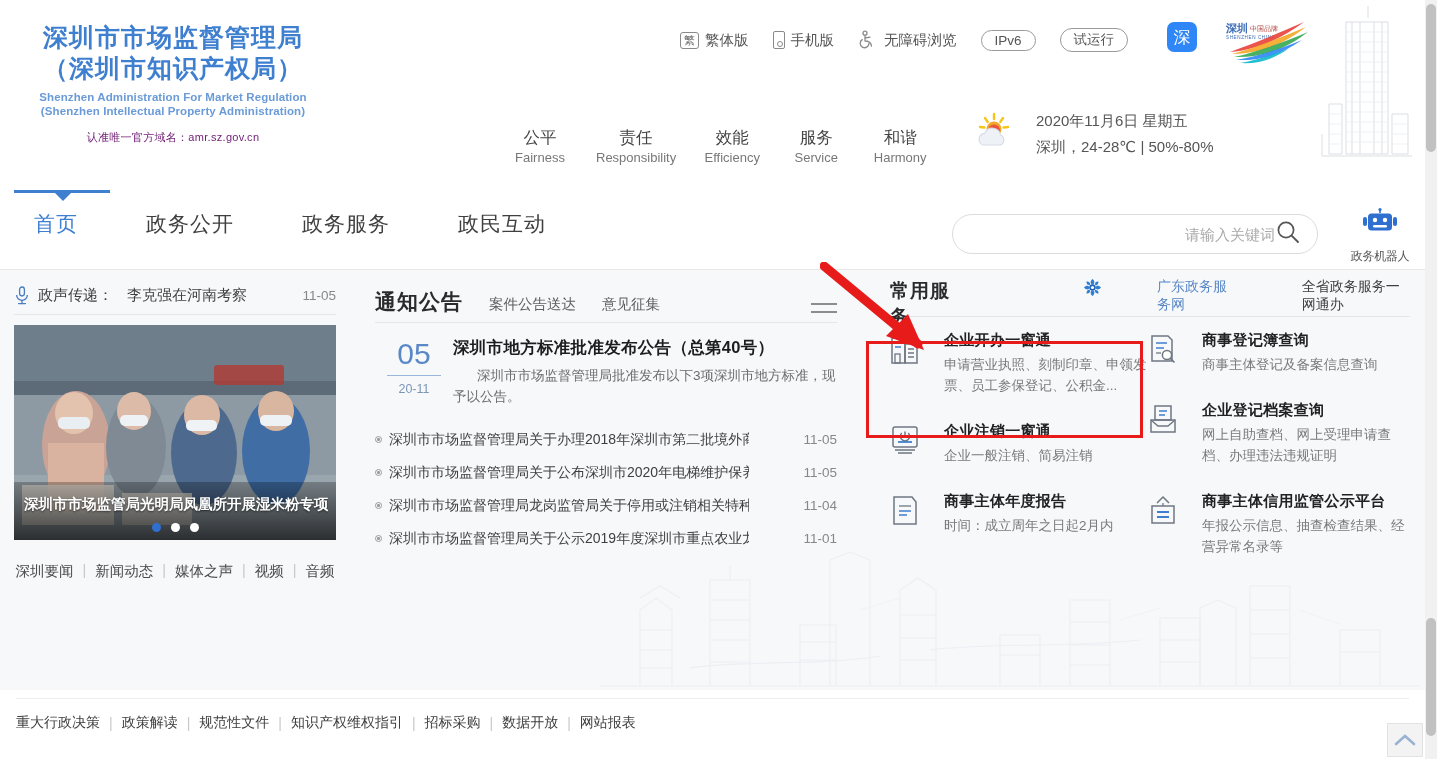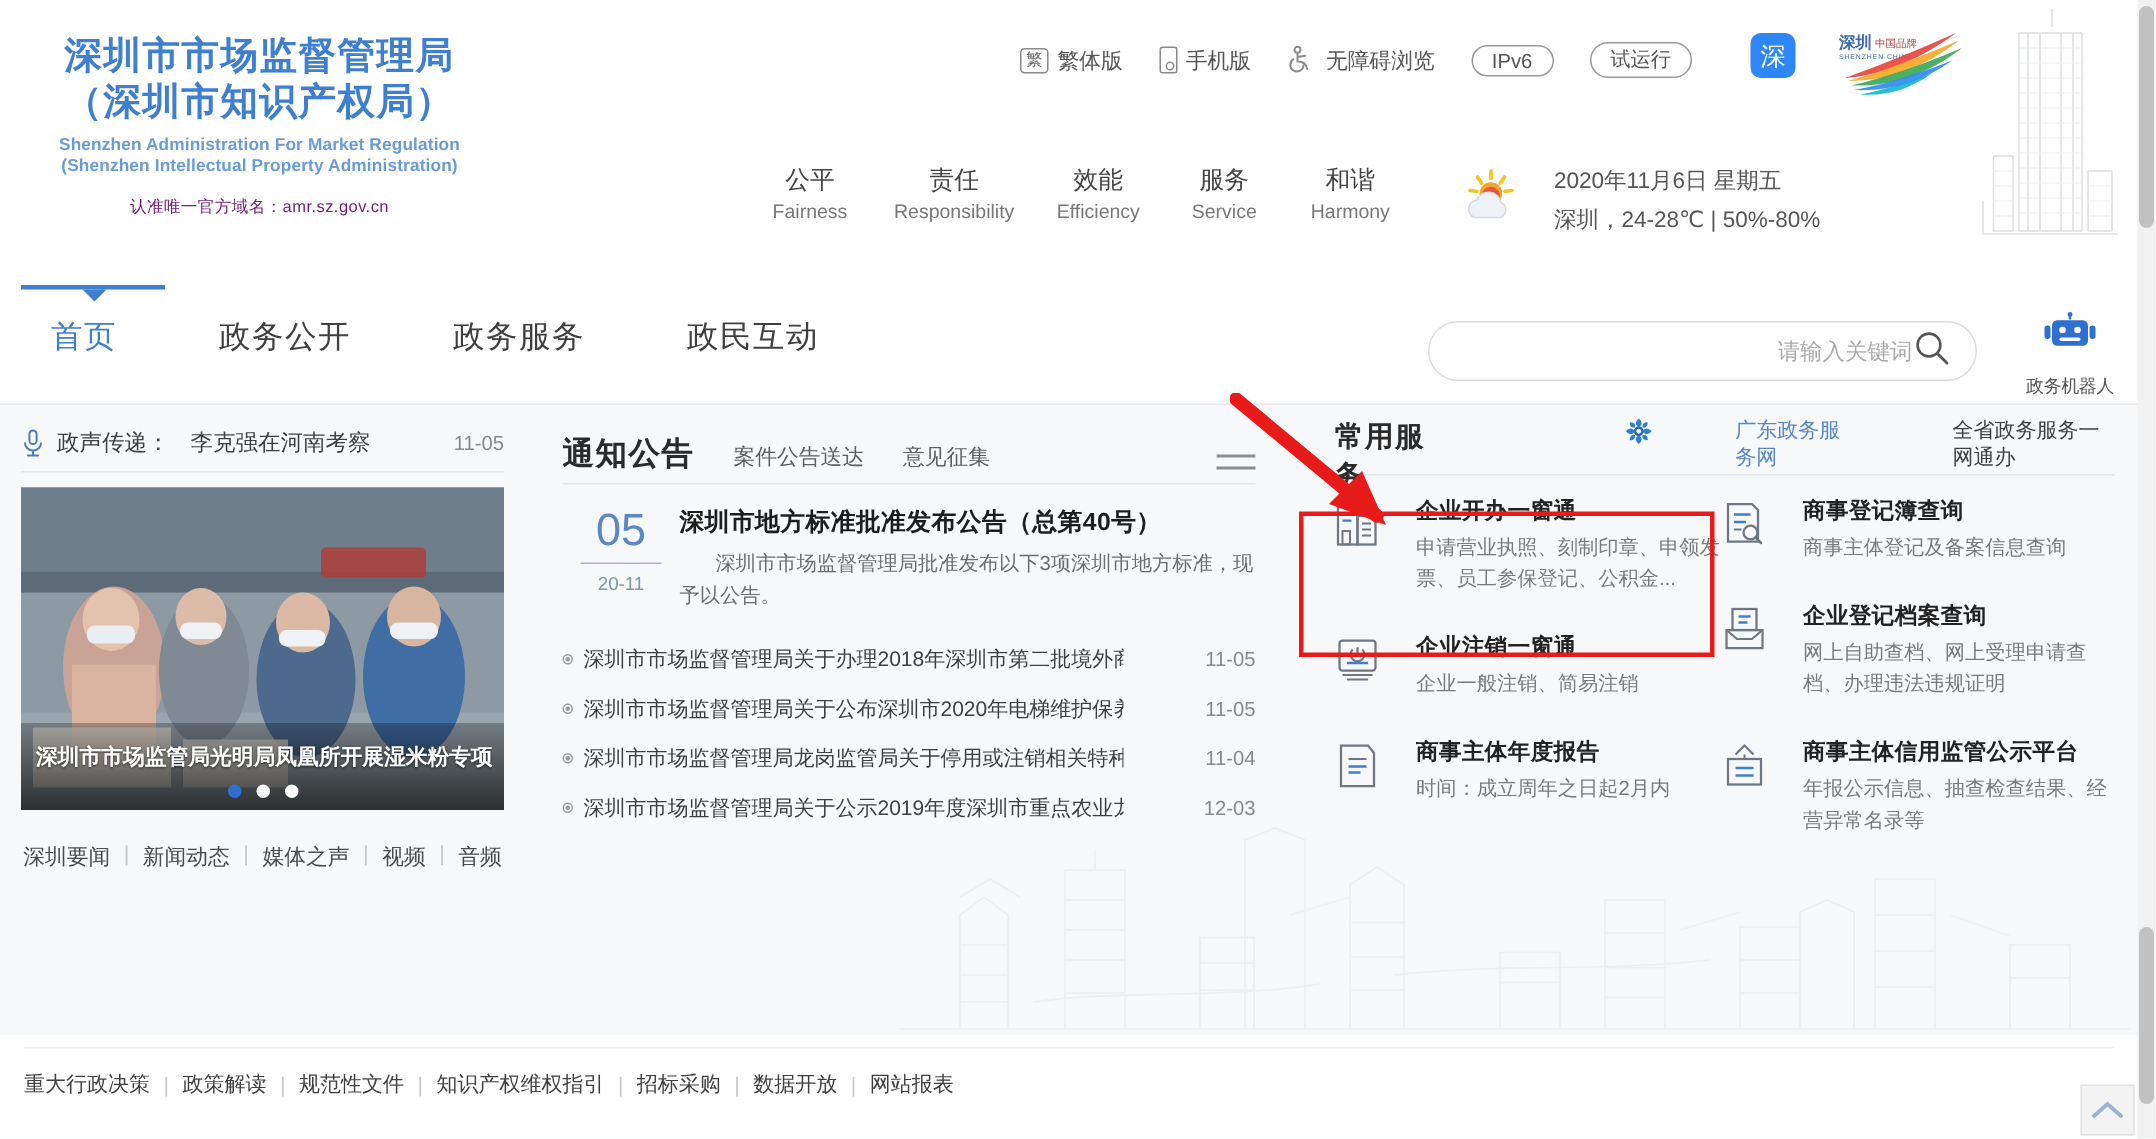--- a/index.html
+++ b/index.html
@@ -34,21 +34,21 @@
     width:12px; height:18px; border:1.4px solid #8a8a8a; border-radius:2px; position:relative;
   }
   .ico-phone:after{ content:""; position:absolute; left:3.5px; bottom:1.5px; width:4px; height:4px; border:1.2px solid #8a8a8a; border-radius:50%; }
   .ico-access { width:20px; height:20px; position:relative; }
   .pill {
     border:1.2px solid #9a9a9a; border-radius:12px; padding:2px 13px;
     font-size:13.5px; color:#555; cursor:pointer;
   }
 
   
-  .values { position:absolute; left:512px; top:108px; display:flex; gap:28px; }
+  .values { position:absolute; left:512px; top:125px; display:flex; gap:28px; }
   .value-col { text-align:center; min-width:56px; }
   .value-col .cn { font-size:16.5px; color:#444; line-height:24px; }
   .value-col .en { font-size:13px; color:#777; line-height:18px; }
 
   
   .weather { position:absolute; left:972px; top:108px; display:flex; align-items:flex-start; gap:18px; }
   .wx-icon { width:46px; height:40px; position:relative; margin-top:4px; }
   .wx-text { font-size:15px; color:#555; line-height:26px; white-space:nowrap; }
 
   
@@ -475,21 +475,21 @@
         <span class="d">11-05</span>
       </div>
       <div class="notice">
         <span class="bullet"></span>
         <span class="t">深圳市市场监督管理局龙岗监管局关于停用或注销相关特种...</span>
         <span class="d">11-04</span>
       </div>
       <div class="notice">
         <span class="bullet"></span>
         <span class="t">深圳市市场监督管理局关于公示2019年度深圳市重点农业龙...</span>
-        <span class="d">12-03</span>
+        <span class="d">11-01</span>
       </div>
     </div>
   </div>
 
   <div class="col-right">
     <div class="svc-head">
       <div class="svc-title">常用服务</div>
       <span class="gd-flower">
         <svg viewBox="0 0 19 19" width="19" height="19">
           <g fill="#2f7fd0">

